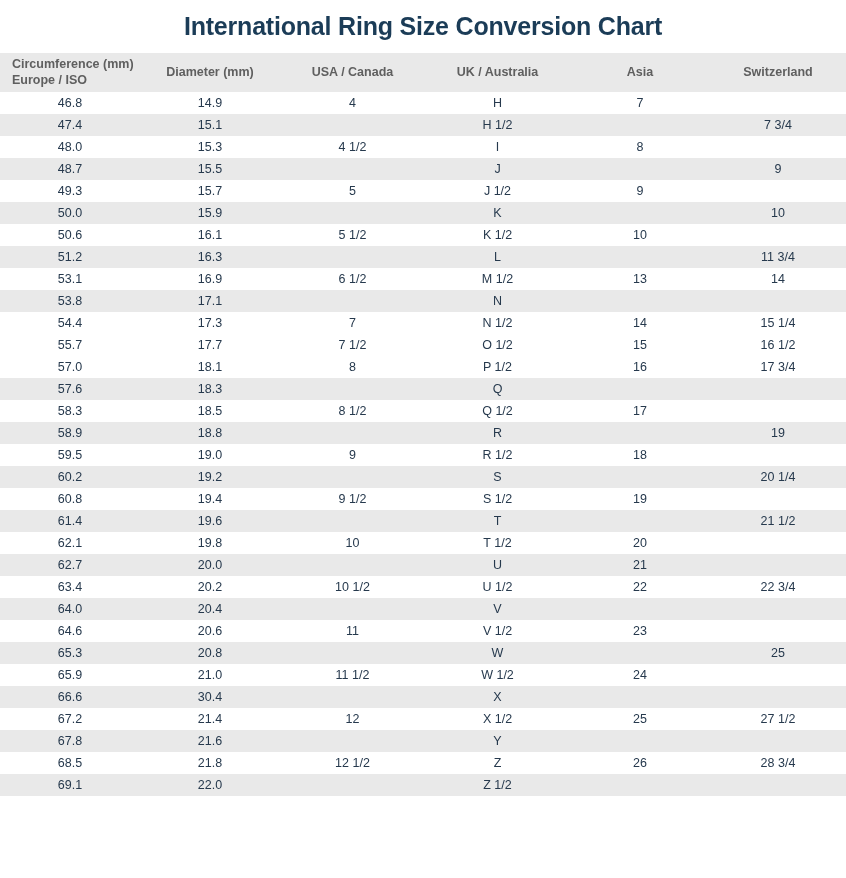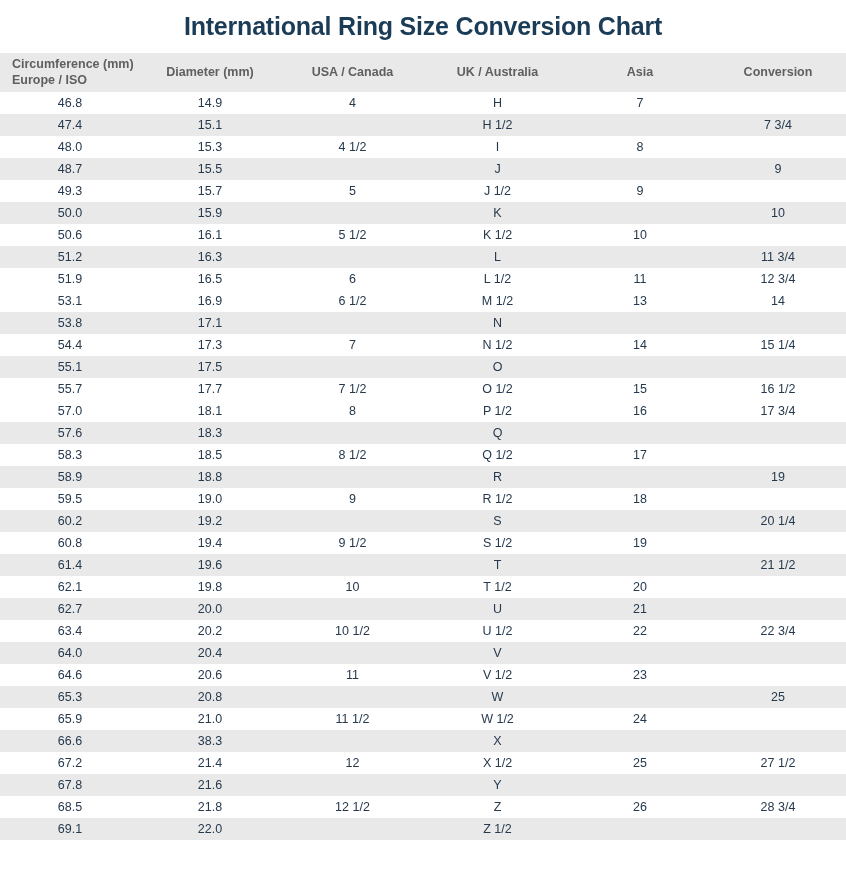--- a/index.html
+++ b/index.html
@@ -86,21 +86,21 @@
     <thead>
       <tr>
         <th class="circ">
           <span>Circumference (mm)</span><br>
           <span>Europe / ISO</span>
         </th>
         <th>Diameter (mm)</th>
         <th>USA / Canada</th>
         <th>UK / Australia</th>
         <th>Asia</th>
-        <th>Conversion</th>
+        <th>Switzerland</th>
       </tr>
     </thead>
     <tbody id="chart-body">
         <tr class="odd">
           <td>46.8</td>
           <td>14.9</td>
           <td>4</td>
           <td>H</td>
           <td>7</td>
           <td></td>
@@ -153,28 +153,20 @@
           <td>10</td>
           <td></td>
         </tr>
         <tr class="even">
           <td>51.2</td>
           <td>16.3</td>
           <td></td>
           <td>L</td>
           <td></td>
           <td>11 3/4</td>
-        </tr>
-        <tr class="odd">
-          <td>51.9</td>
-          <td>16.5</td>
-          <td>6</td>
-          <td>L 1/2</td>
-          <td>11</td>
-          <td>12 3/4</td>
         </tr>
         <tr class="odd">
           <td>53.1</td>
           <td>16.9</td>
           <td>6 1/2</td>
           <td>M 1/2</td>
           <td>13</td>
           <td>14</td>
         </tr>
         <tr class="even">
@@ -186,28 +178,20 @@
           <td></td>
         </tr>
         <tr class="odd">
           <td>54.4</td>
           <td>17.3</td>
           <td>7</td>
           <td>N 1/2</td>
           <td>14</td>
           <td>15 1/4</td>
         </tr>
-        <tr class="even">
-          <td>55.1</td>
-          <td>17.5</td>
-          <td></td>
-          <td>O</td>
-          <td></td>
-          <td></td>
-        </tr>
         <tr class="odd">
           <td>55.7</td>
           <td>17.7</td>
           <td>7 1/2</td>
           <td>O 1/2</td>
           <td>15</td>
           <td>16 1/2</td>
         </tr>
         <tr class="odd">
           <td>57.0</td>
@@ -324,21 +308,21 @@
         <tr class="odd">
           <td>65.9</td>
           <td>21.0</td>
           <td>11 1/2</td>
           <td>W 1/2</td>
           <td>24</td>
           <td></td>
         </tr>
         <tr class="even">
           <td>66.6</td>
-          <td>38.3</td>
+          <td>30.4</td>
           <td></td>
           <td>X</td>
           <td></td>
           <td></td>
         </tr>
         <tr class="odd">
           <td>67.2</td>
           <td>21.4</td>
           <td>12</td>
           <td>X 1/2</td>

